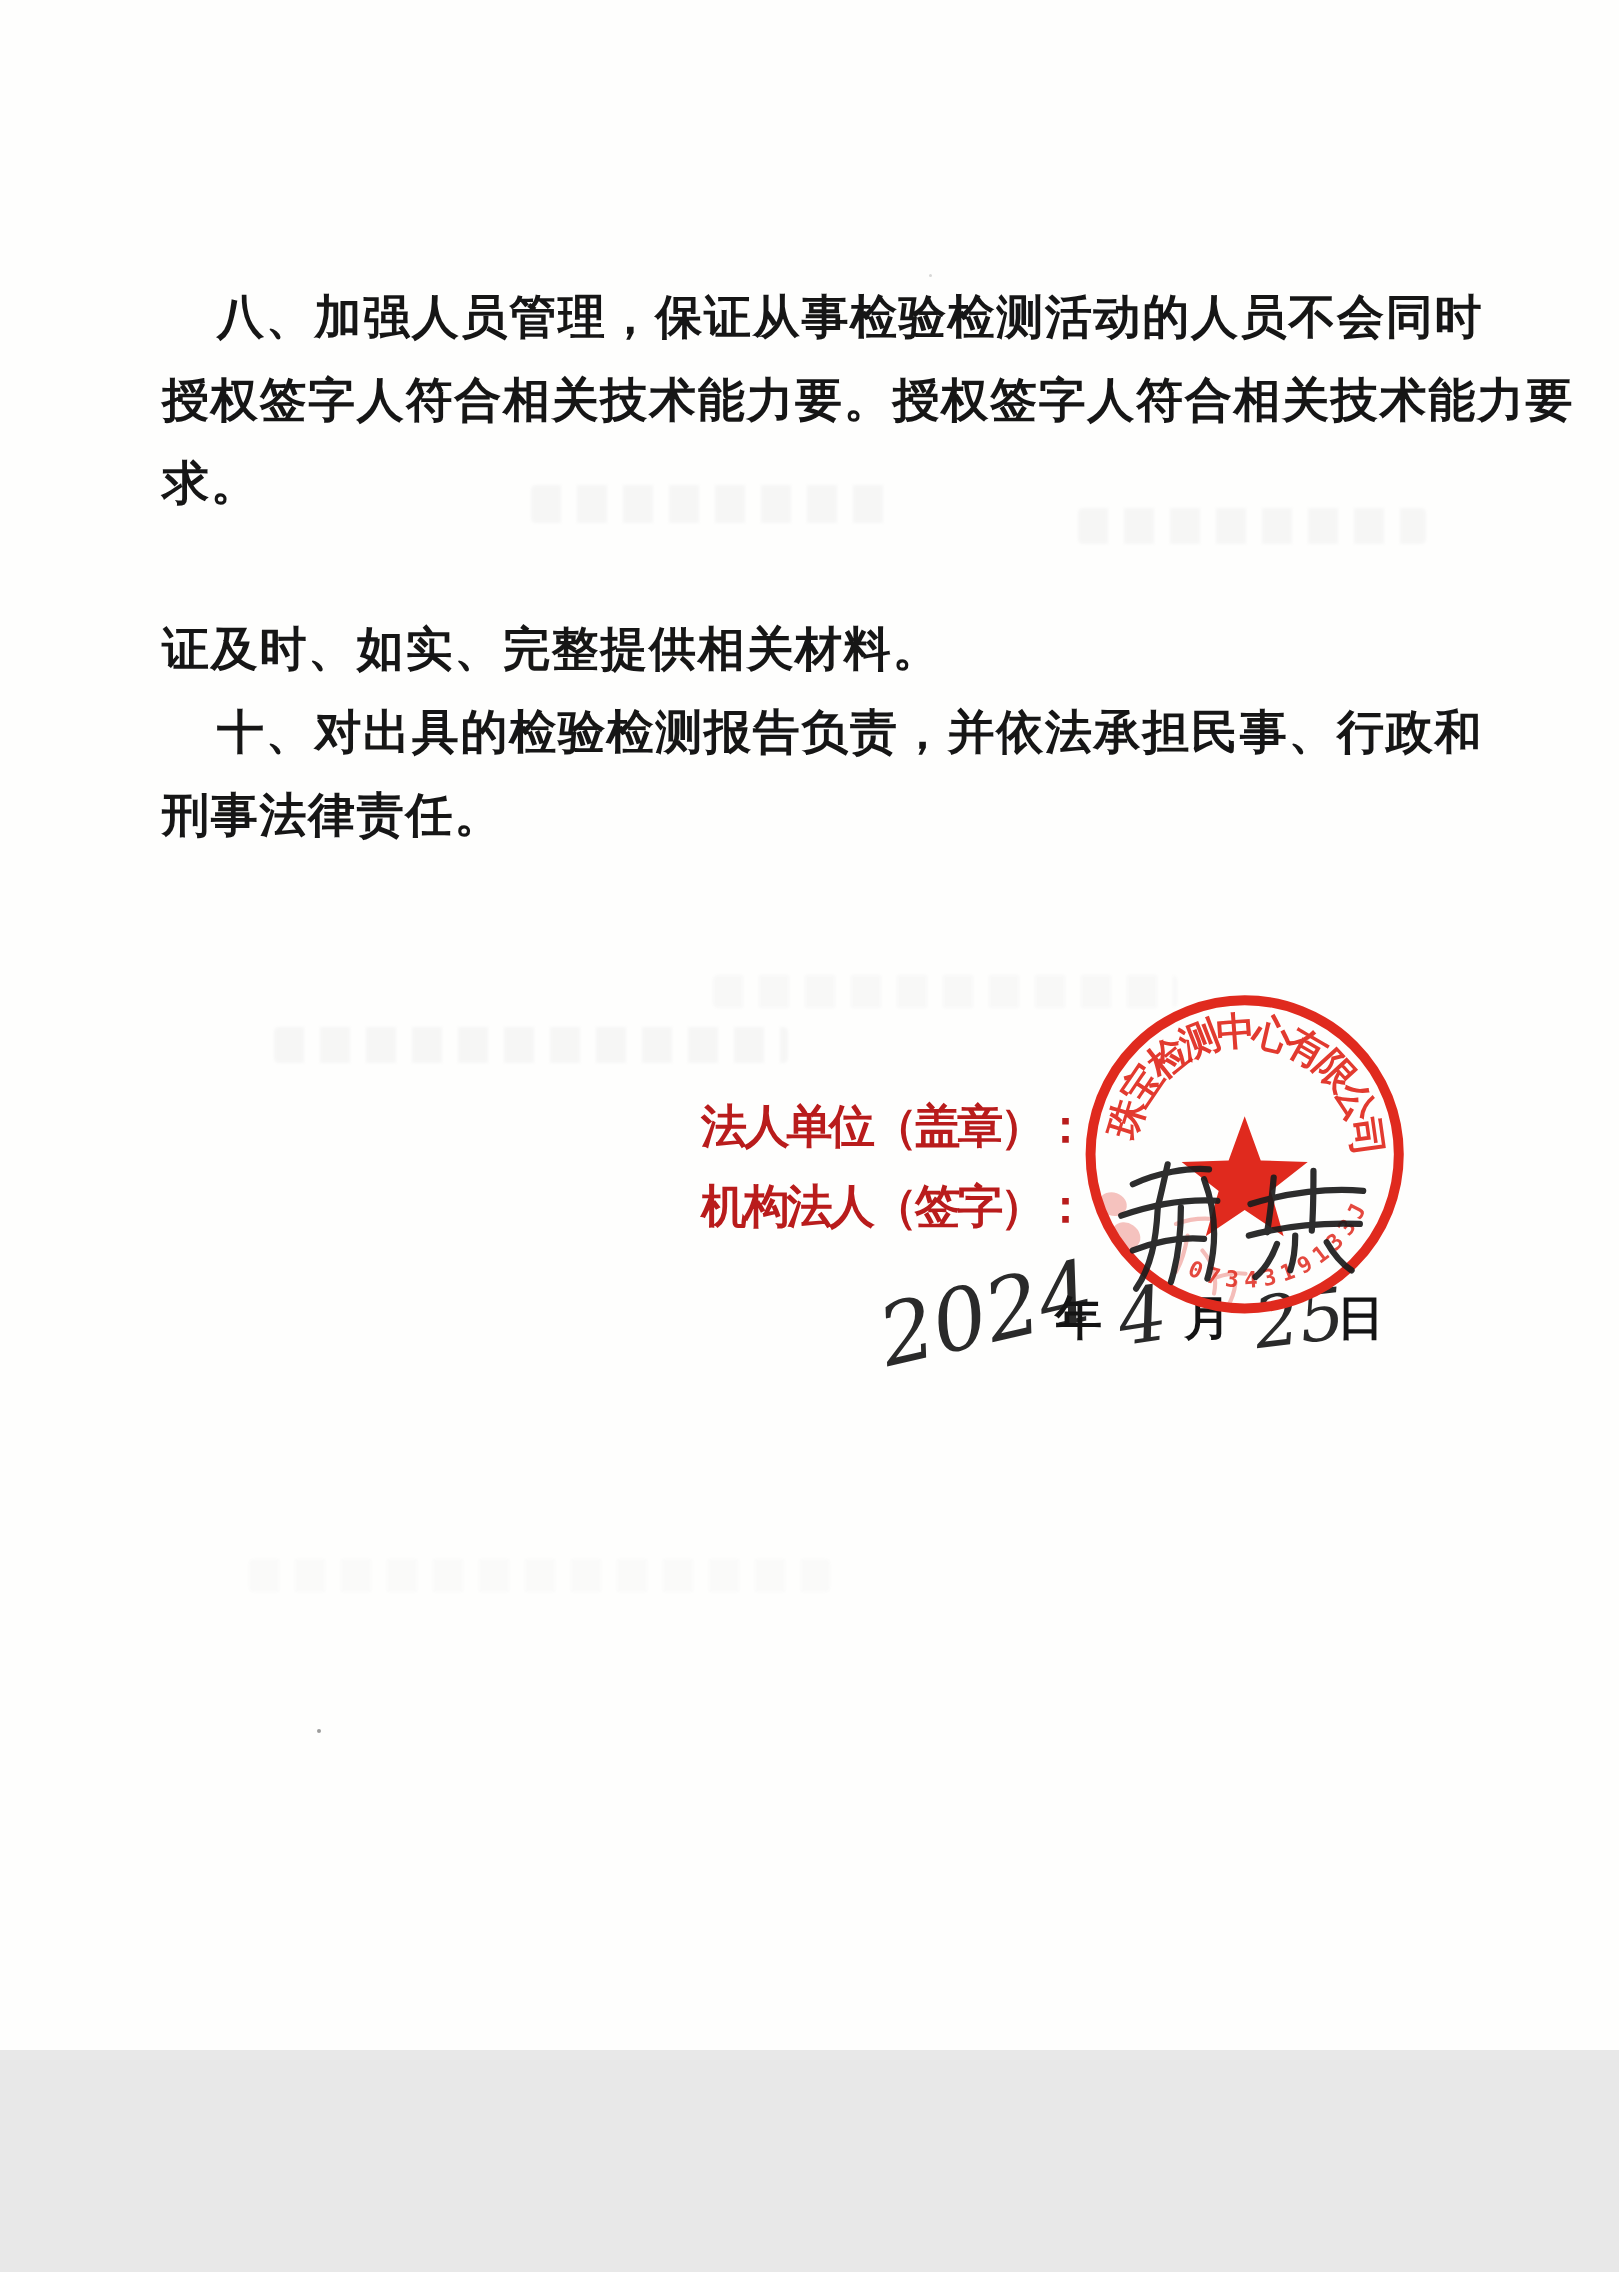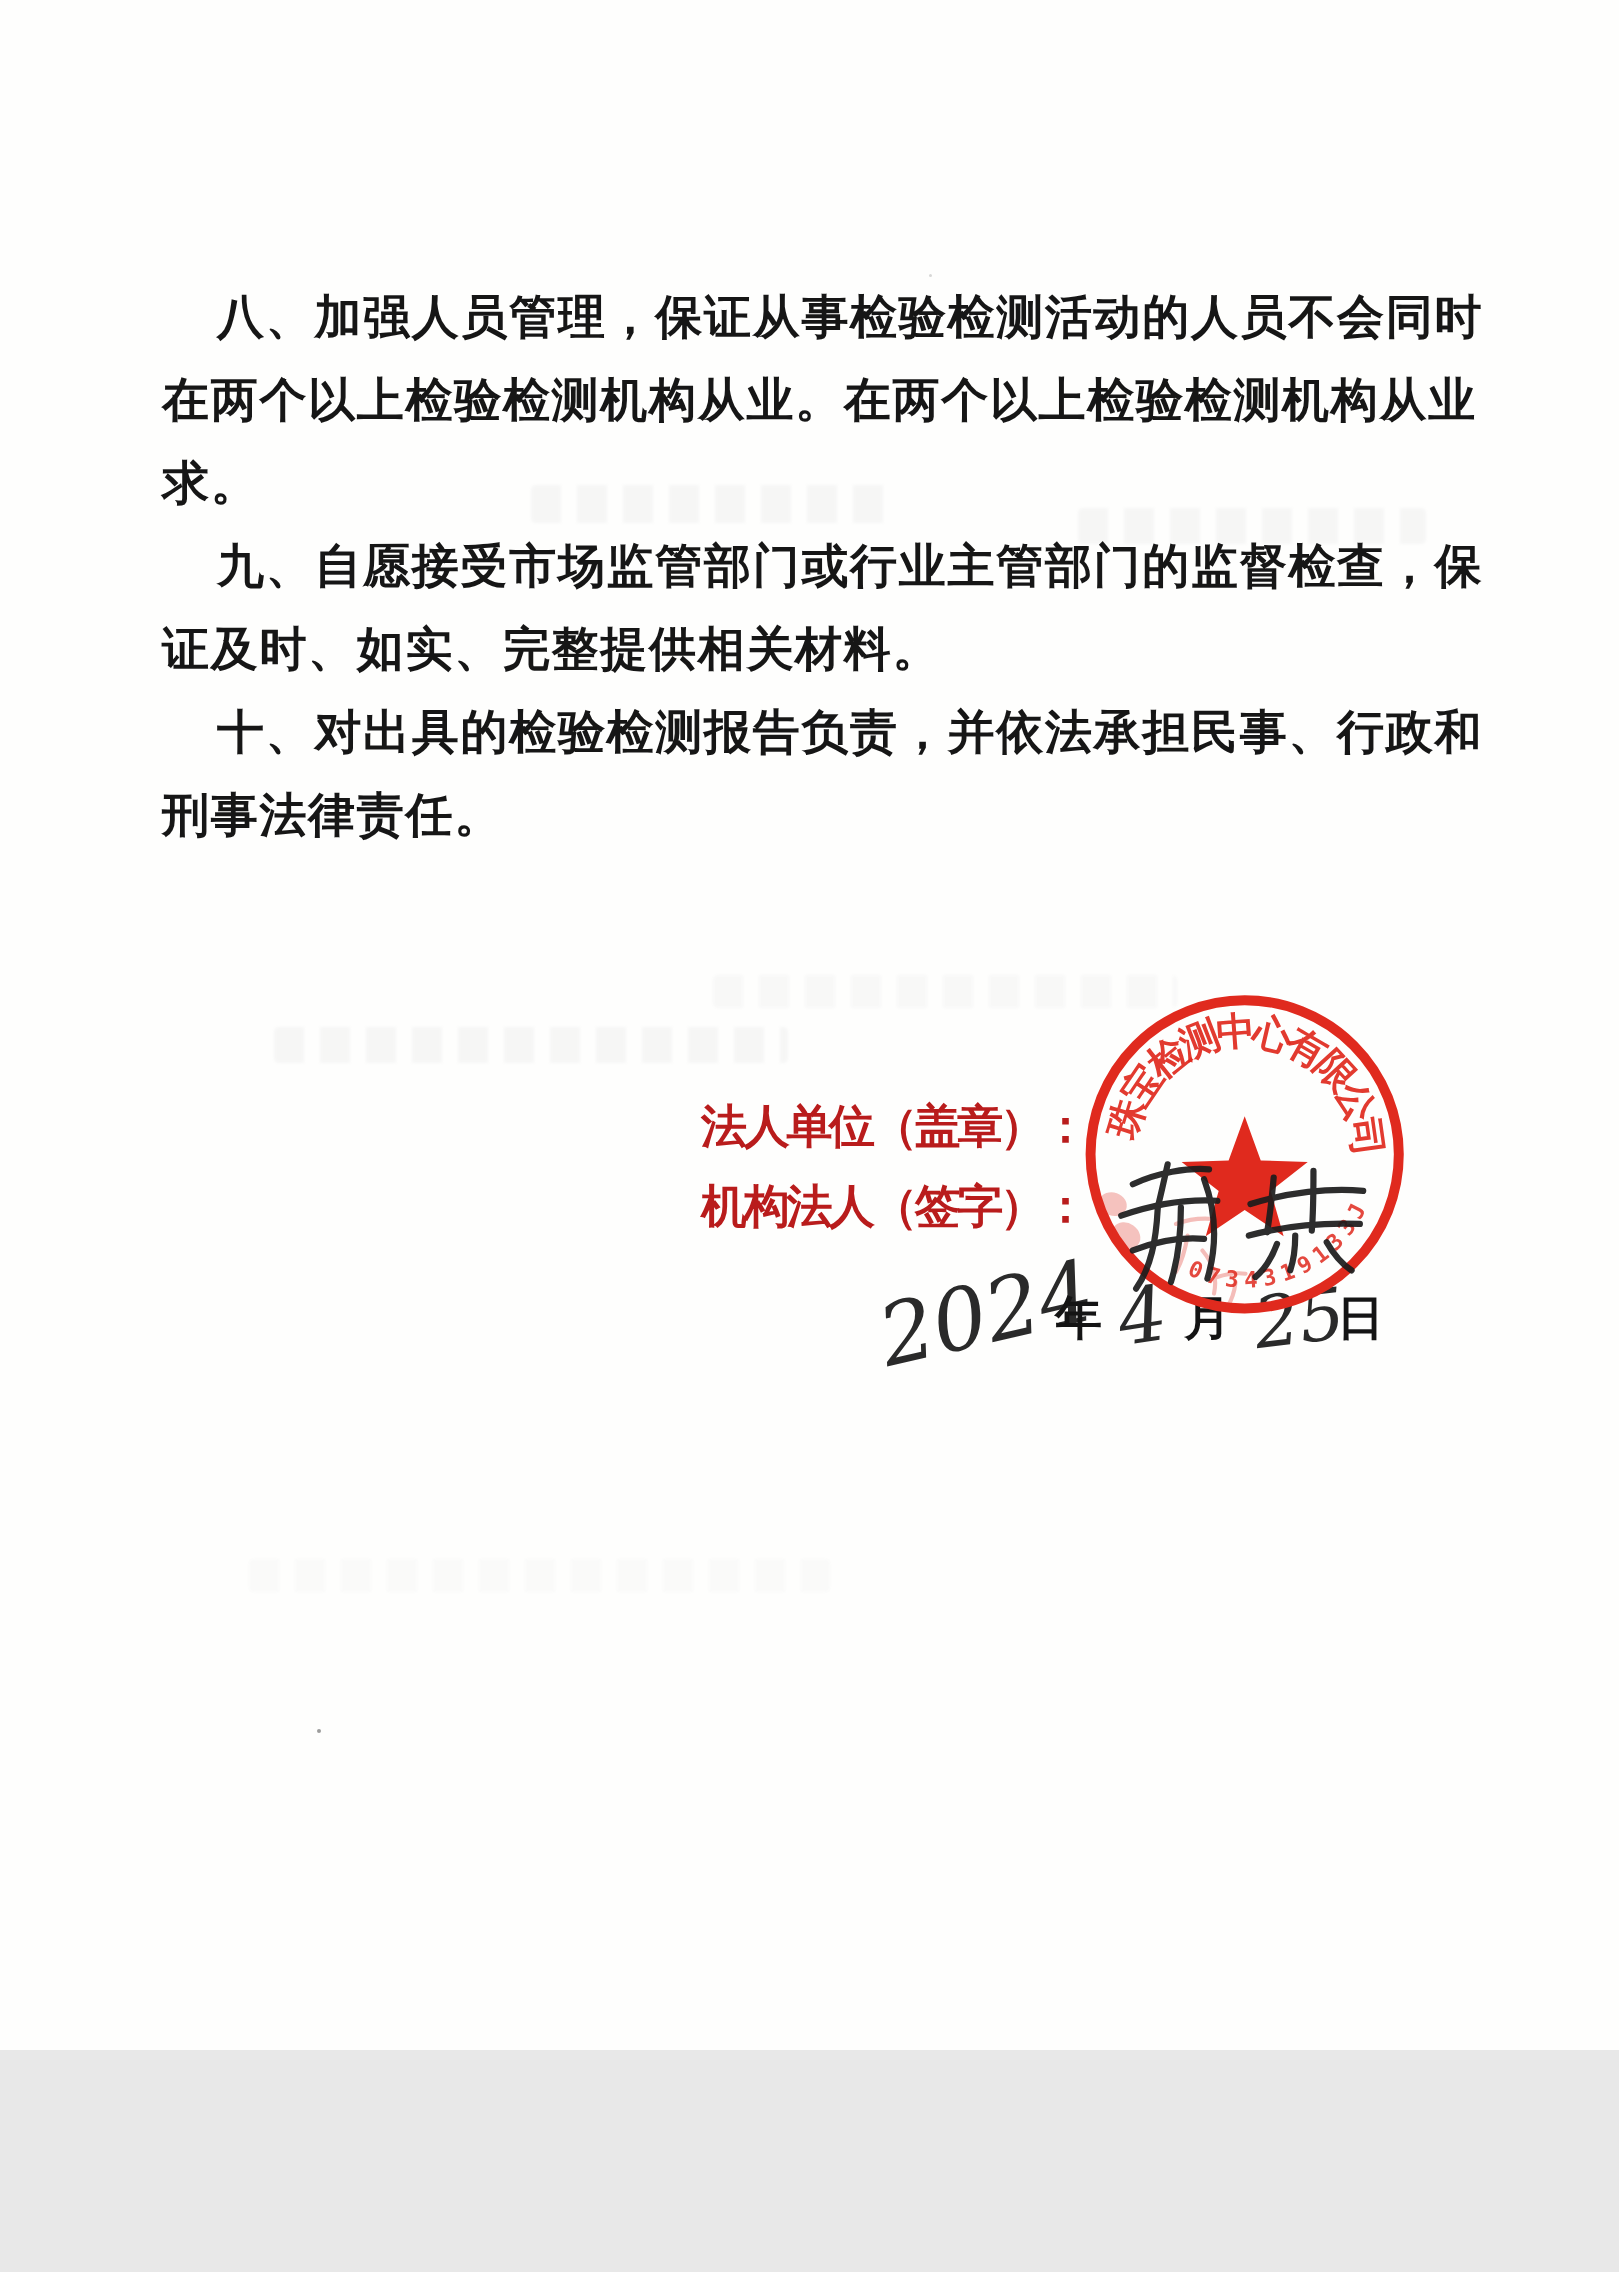--- a/index.html
+++ b/index.html
@@ -69,23 +69,22 @@
   <div class="smudge" style="left:531px;top:485px;width:357px;height:38px;"></div>
   <div class="smudge" style="left:1078px;top:508px;width:348px;height:36px;"></div>
   <div class="smudge" style="left:274px;top:1027px;width:514px;height:36px;"></div>
   <div class="smudge" style="left:713px;top:975px;width:464px;height:33px;opacity:.4;"></div>
   <div class="smudge" style="left:249px;top:1559px;width:581px;height:33px;opacity:.3;"></div>
   <div class="speck" style="left:317px;top:1729px;width:4.1px;height:4.1px;"></div>
   <div class="speck" style="left:929px;top:274px;width:3.3px;height:3.3px;opacity:.4;"></div>
 
   <div class="doc-lines" id="doc-lines">
       <div class="doc-line indent" style="top: 0px;">八、加强人员管理，保证从事检验检测活动的人员不会同时</div>
-      <div class="doc-line" style="top: 83px;">在两个以上检验检测机构从业。在两个以上检验检测机构从业</div>
+      <div class="doc-line" style="top: 83px;">授权签字人符合相关技术能力要。授权签字人符合相关技术能力要</div>
       <div class="doc-line" style="top: 166px;">求。</div>
-      <div class="doc-line indent" style="top: 249px;">九、自愿接受市场监管部门或行业主管部门的监督检查，保</div>
       <div class="doc-line" style="top: 332px;">证及时、如实、完整提供相关材料。</div>
       <div class="doc-line indent" style="top: 415px;">十、对出具的检验检测报告负责，并依法承担民事、行政和</div>
       <div class="doc-line" style="top: 498px;">刑事法律责任。</div>
     </div>
 
   <div class="sig-label" id="label-seal">法人单位（盖章）：</div>
   <div class="sig-label" id="label-sign">机构法人（签字）：</div>
 
   <div class="date-hand" id="hand-year">2024</div>
   <div class="date-printed" id="unit-year">年</div>

